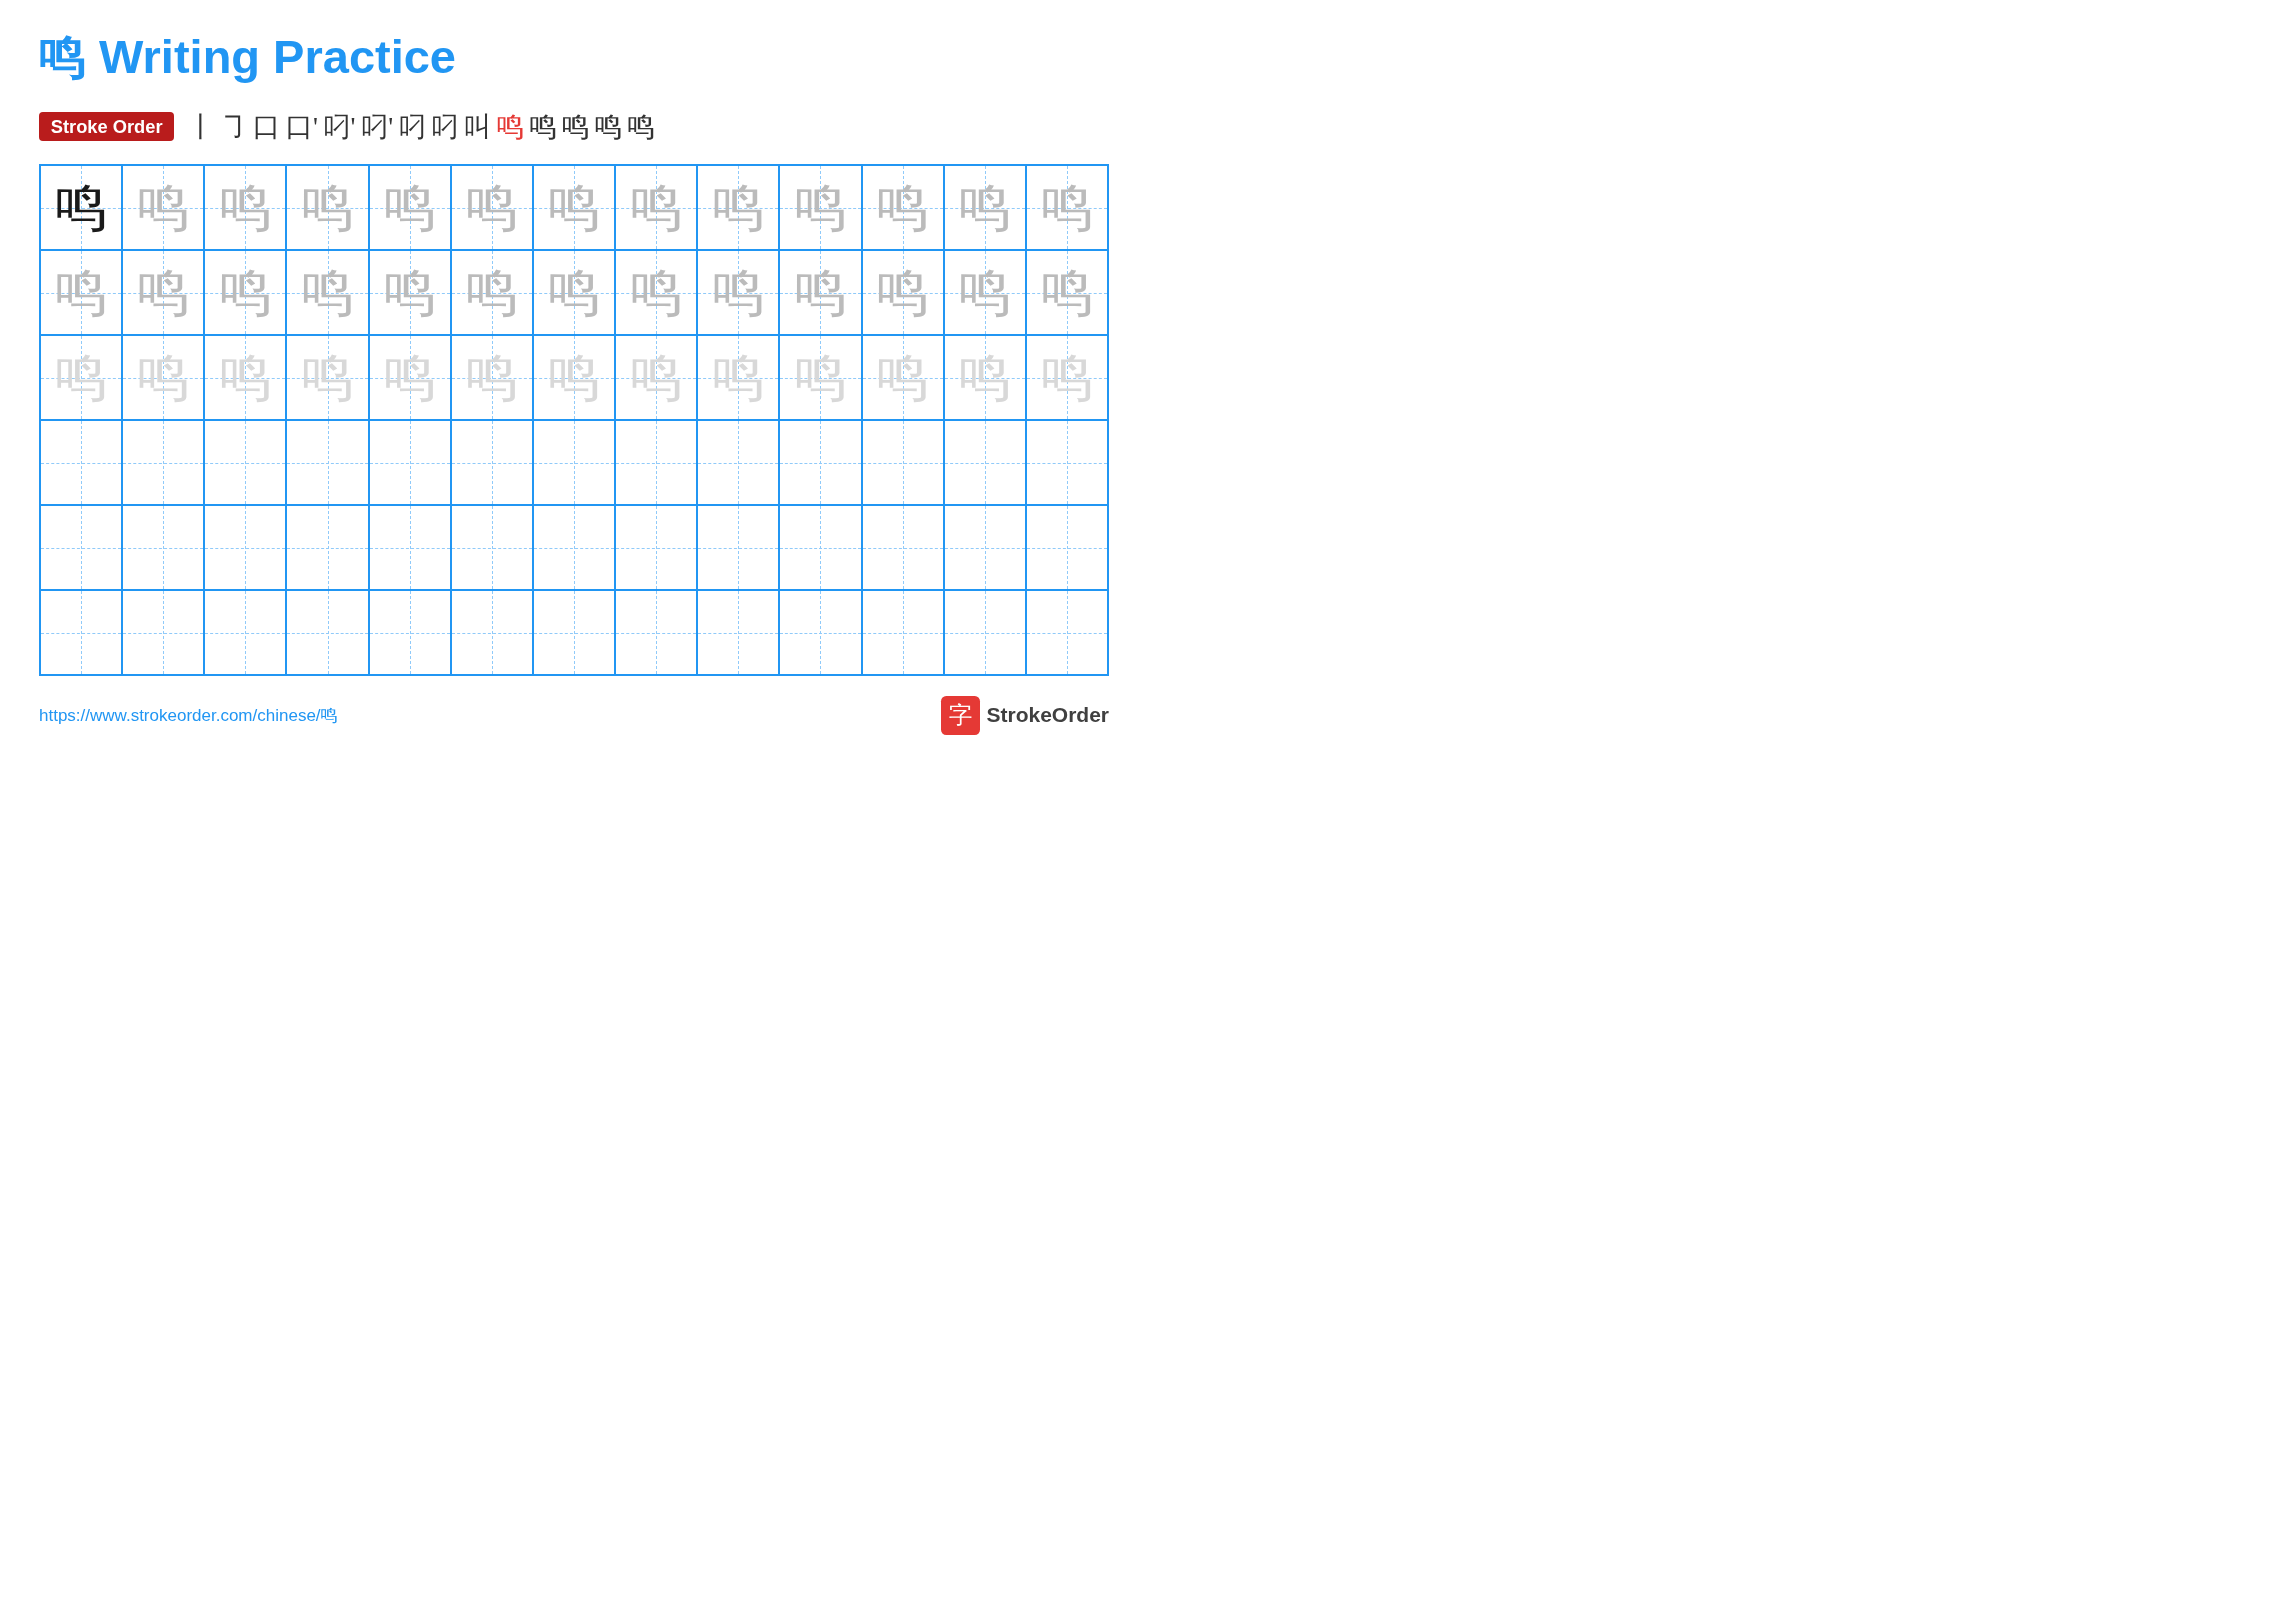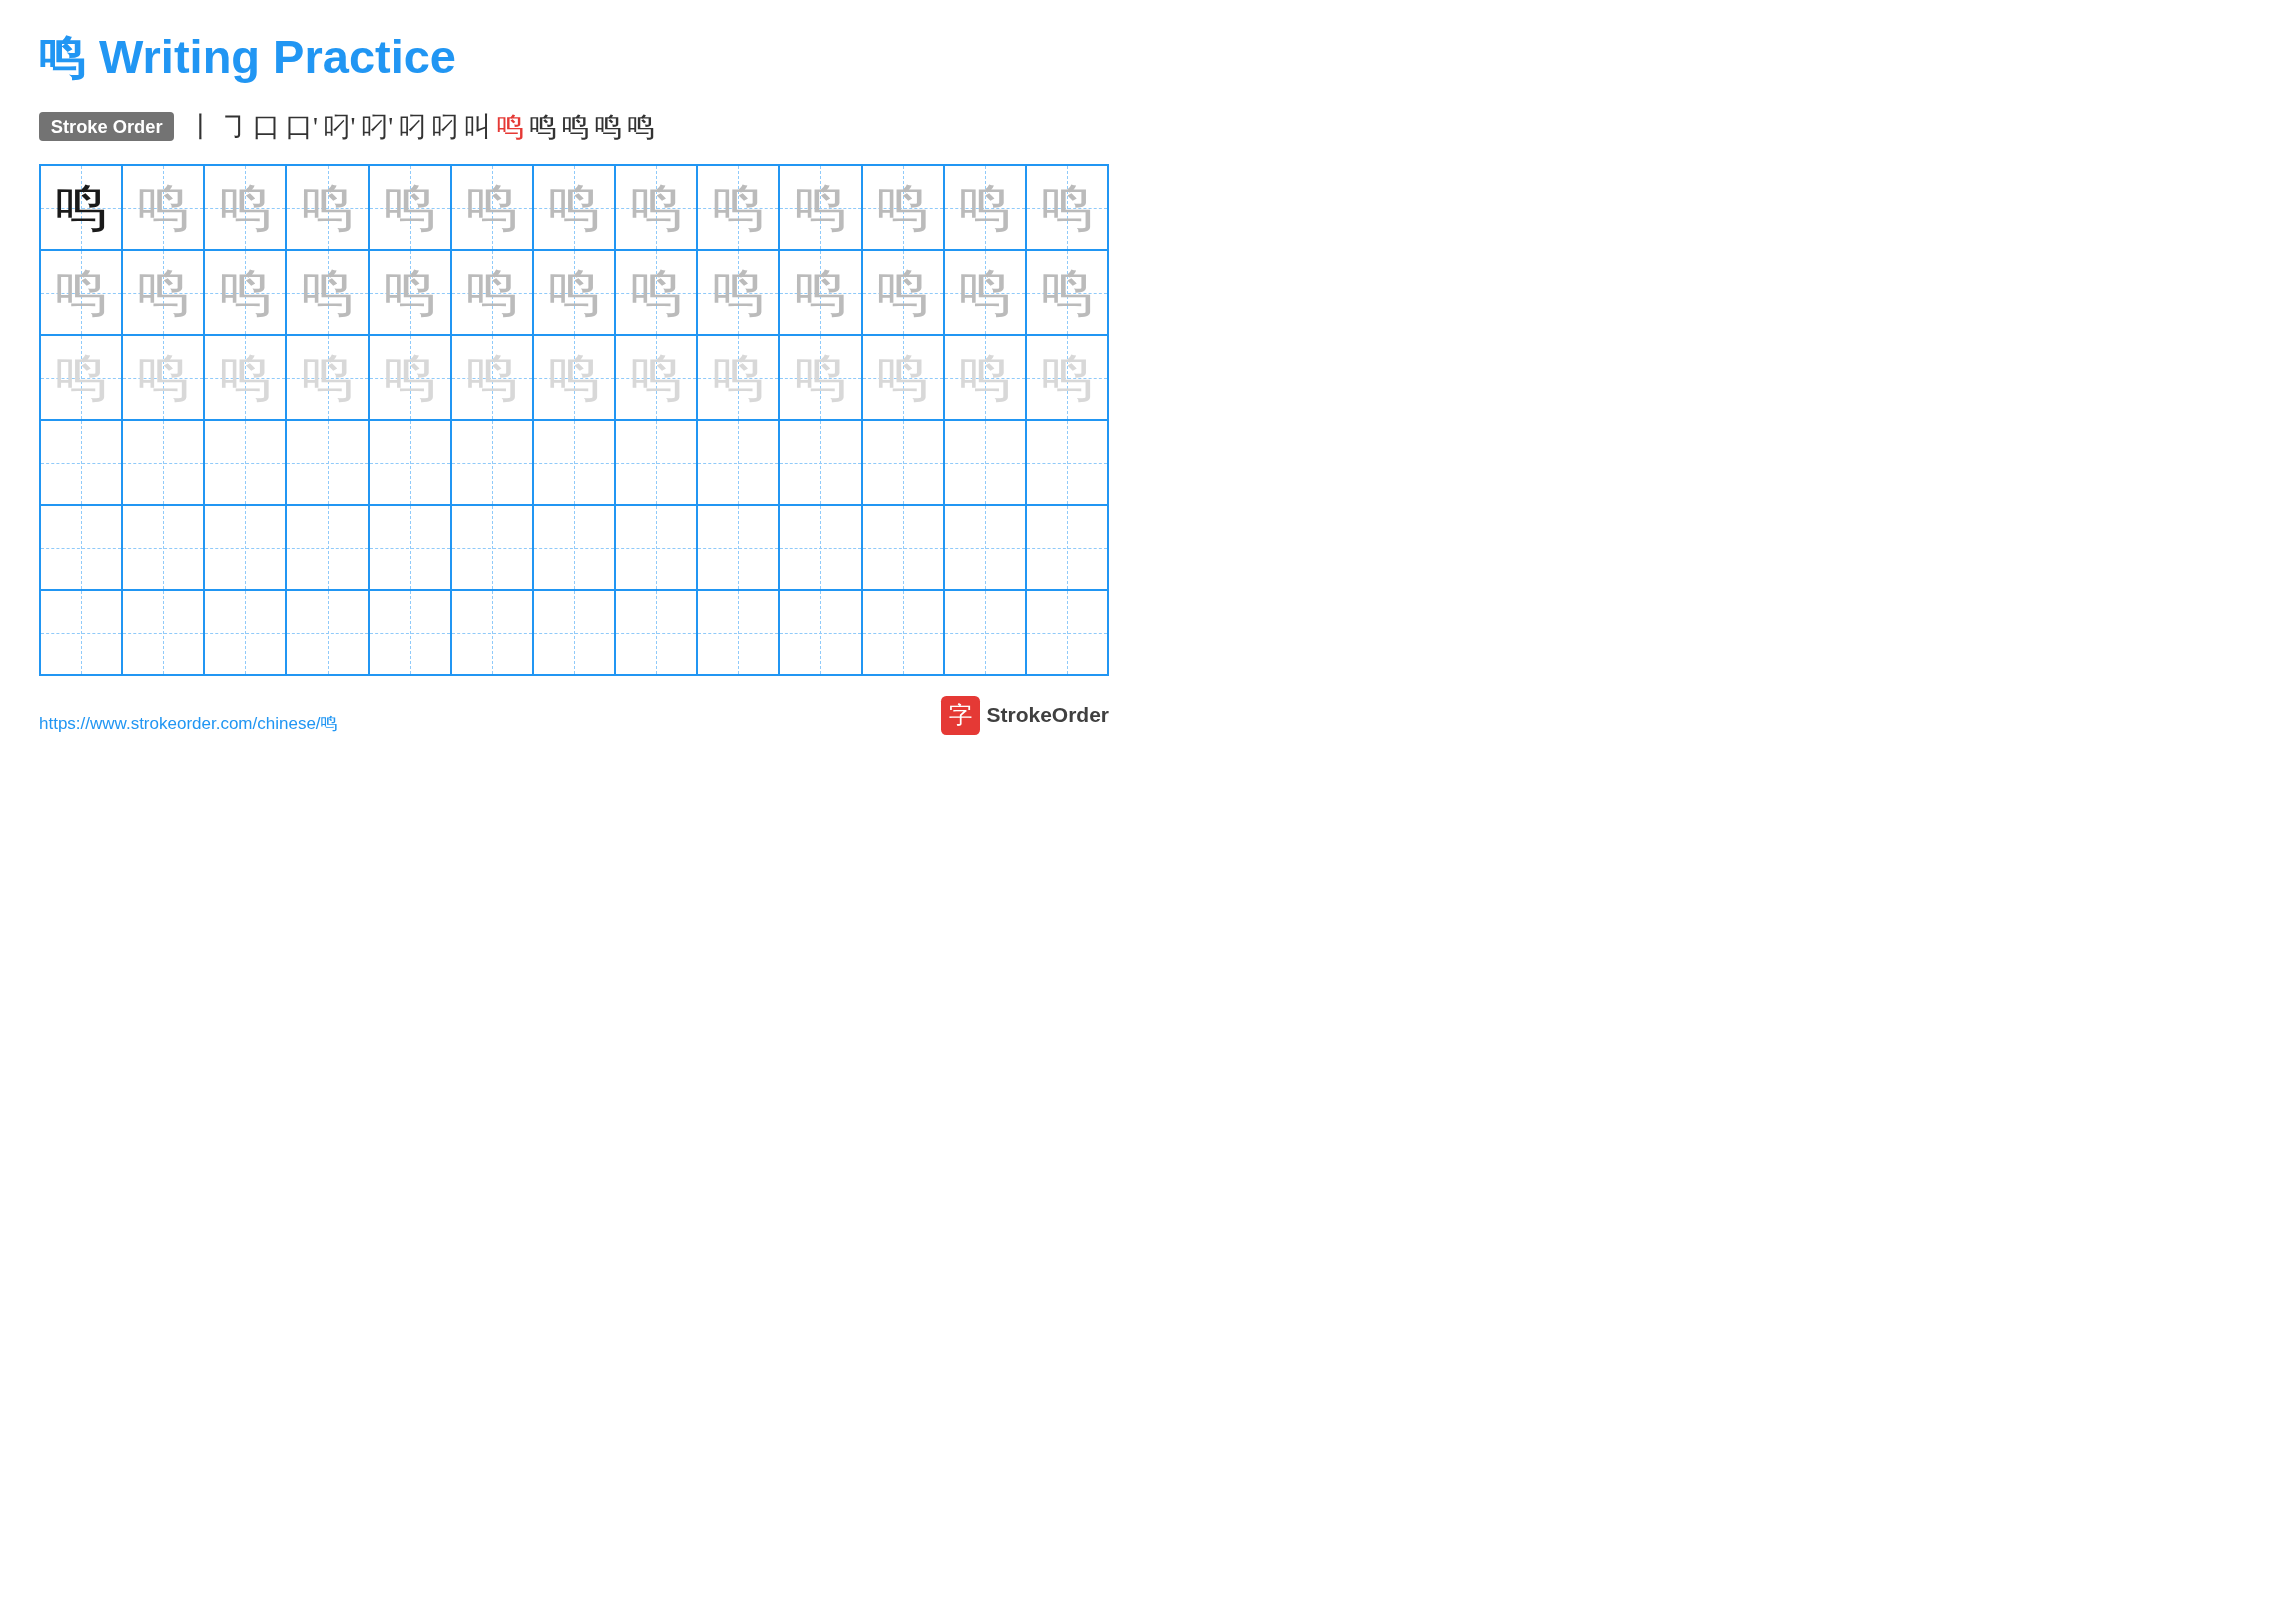--- a/index.html
+++ b/index.html
@@ -21,21 +21,21 @@
     }
 
     .stroke-order-row {
       display: flex;
       align-items: center;
       margin-bottom: 19.6px;
       gap: 6.5px;
     }
 
     .stroke-order-badge {
-      background: #737373;
+      background: #b91c1c;
       color: white;
       font-size: 18.3px;
       font-weight: bold;
       padding: 3.9px 11.8px;
       border-radius: 3.9px;
       font-family: Arial, sans-serif;
       white-space: nowrap;
     }
 
     .stroke-sequence {
@@ -107,21 +107,21 @@
       color: #bbbbbb;
     }
 
     .cell-char.light {
       color: #d8d8d8;
     }
 
     .footer {
       display: flex;
       justify-content: space-between;
-      align-items: flex-end;
+      align-items: center;
       margin-top: 19.6px;
     }
 
     .footer-url {
       color: #2196F3;
       font-size: 17px;
       font-family: Arial, sans-serif;
       text-decoration: none;
     }
 

